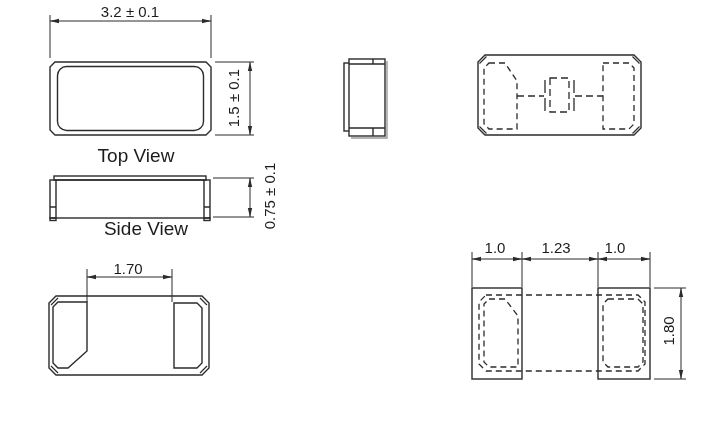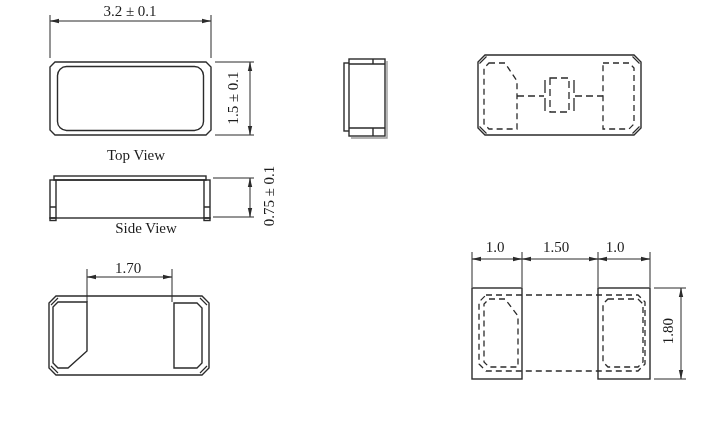--- a/index.html
+++ b/index.html
@@ -1,22 +1,22 @@
 <!DOCTYPE html>
 <html><head>
 <meta charset="utf-8">
 <style>
   html,body{margin:0;padding:0;background:#fff;}
   #page{position:relative;width:713px;height:387px;background:#ffffff;overflow:hidden;
-        font-family:Liberation Serif, serif;}
+        font-family:Liberation Sans, sans-serif;}
   #art{position:absolute;left:0;top:0;}
   .txt{position:absolute;transform:translate(-50%,-50%);color:#1c1c1c;font-size:15px;
        white-space:nowrap;line-height:1;}
   .txt.rot{transform:translate(-50%,-50%) rotate(-90deg);}
-  .lbl{font-size:15px;}
+  .lbl{font-size:19px;}
 </style>
 </head>
 <body>
 
 <div id="page">
 
   <svg id="art" width="713" height="421" viewBox="0 0 713 421" fill="none" stroke="#2b2b2b" stroke-width="1.4">
 
     <g>
       <path d="M55,62 H206 L211,67 V130 L206,135 H55 L50,130 V67 Z"></path>
@@ -114,17 +114,17 @@
   <div class="txt rot" style="left:233px;top:98px;">1.5 ± 0.1</div>
   <div class="txt lbl" style="left:136px;top:155px;">Top View</div>
 
   <div class="txt rot" style="left:269px;top:196px;">0.75 ± 0.1</div>
   <div class="txt lbl" style="left:146px;top:228px;">Side View</div>
 
   <div class="txt" style="left:128px;top:268px;text-align:center;">1.70</div>
 
 
   <div class="txt" style="left:495px;top:247px;">1.0</div>
-  <div class="txt" style="left:556px;top:247px;">1.50</div>
+  <div class="txt" style="left:556px;top:247px;">1.23</div>
   <div class="txt" style="left:615px;top:247px;">1.0</div>
   <div class="txt rot" style="left:668px;top:331px;">1.80</div>
 
 </div>
 
 </body></html>

